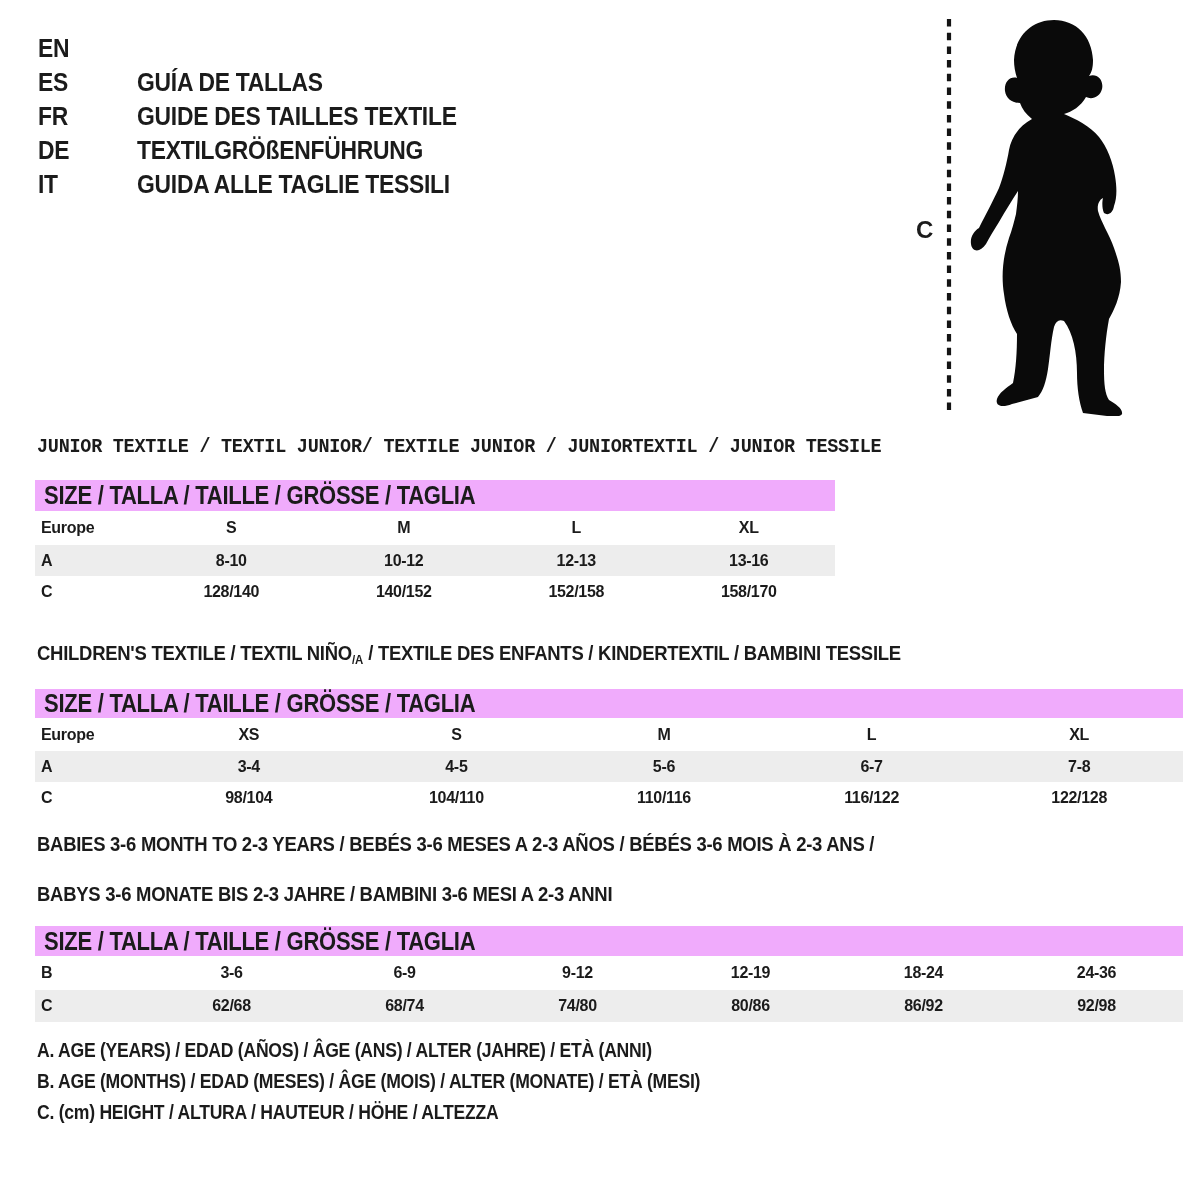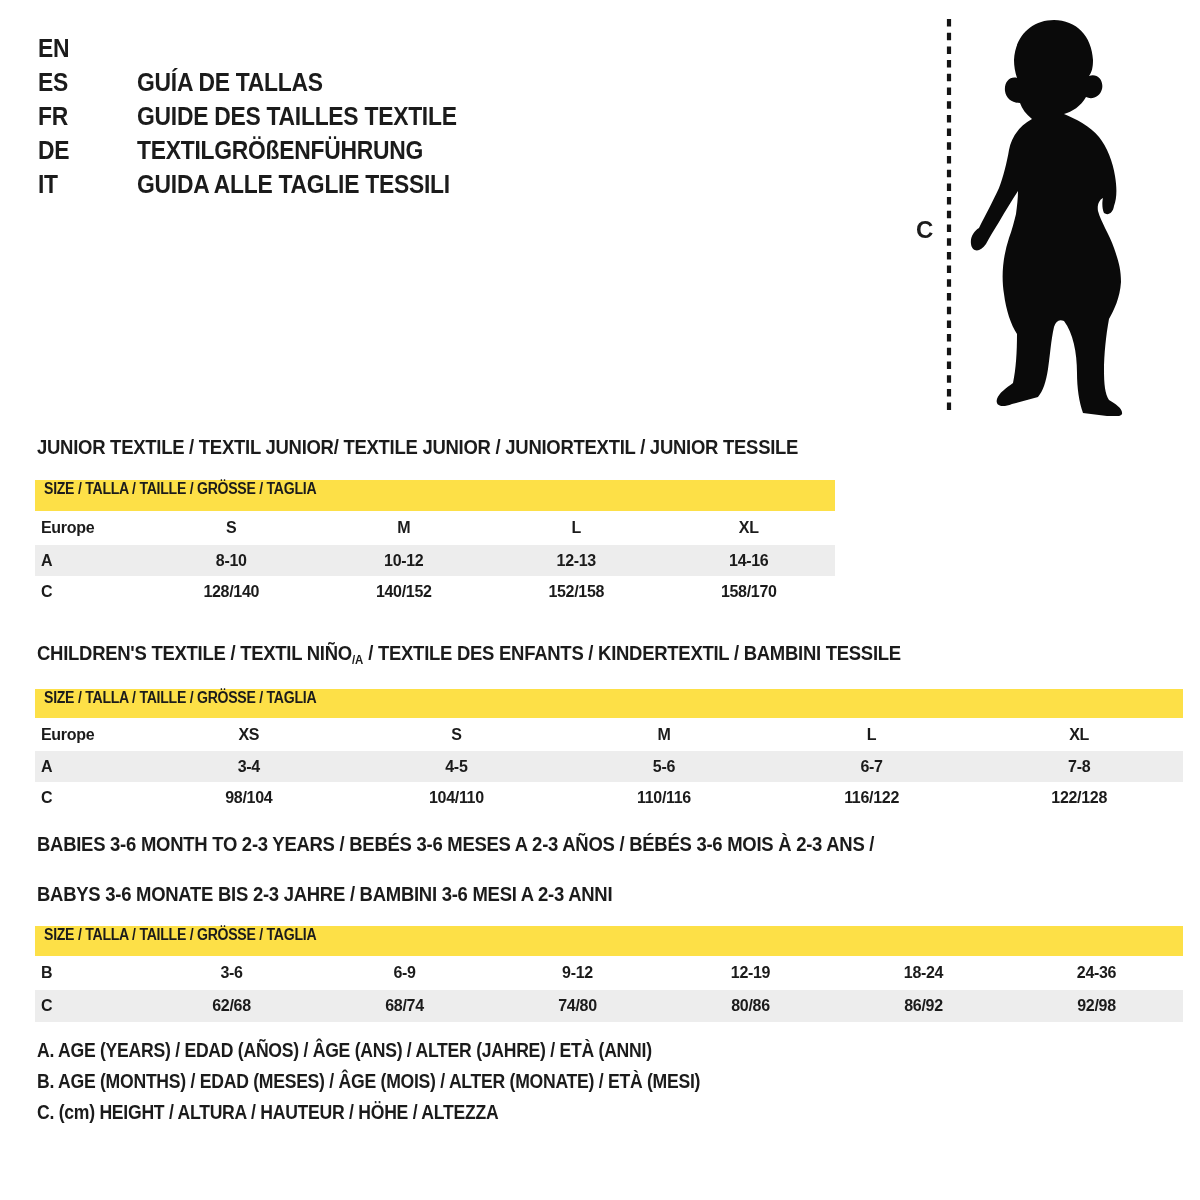--- a/index.html
+++ b/index.html
@@ -27,24 +27,24 @@
   .measure-label { left: 916px; top: 216px; font-size: 24px; }
   .silhouette-svg { left: 966px; top: 10px; }
 
   
   .section-title { font-size: 21px; white-space: nowrap; }
   .title-sub { font-size: 13px; vertical-align: -4px; letter-spacing: 0; }
 
   
   .size-table { left: 35px; }
   .band {
-    background: #fde047;
-    display: flex; 
+    background: #f0abfc;
+    display: flex; align-items: center;
     padding-left: 9px; box-sizing: border-box;
-    font-size: 16px;
+    font-size: 25px;
   }
   .trow { display: flex; align-items: center; font-size: 16px; letter-spacing: -0.3px; }
   .trow .lc { width: 110px; flex: 0 0 110px; padding-left: 6px; box-sizing: border-box; text-align: left; }
   .trow .vc { flex: 1 1 0; text-align: center; }
   .row-alt { background: #ededed; }
 
   
   .footnotes { left: 37px; top: 1035px; }
   .foot-line { height: 31px; line-height: 31px; font-size: 20px; }
 </style>
@@ -122,41 +122,41 @@
     C 37 168 41 152 43 140
     C 45 128 53 116 66 109
     C 60 104 56 99 54 93
     C 47 93 40 89 39 81
     C 38 72 44 66 51 68
     C 49 62 48 56 48 50
     C 49 26 66 10 88 10
     Z"></path>
 </svg>
 
-<div class="abs section-title" style="left:37px; top:435px;">
+<div class="abs section-title" style="left:37px; top:435px;font-family:Liberation Mono, monospace;">
   <span class="cx">JUNIOR TEXTILE / TEXTIL JUNIOR/ TEXTILE JUNIOR / JUNIORTEXTIL / JUNIOR TESSILE</span>
 </div>
 
 <div class="abs size-table" style="top:480px; width:800px;">
   <div class="band" style="height:31px;">
     <span class="cx">SIZE / TALLA / TAILLE / GRÖSSE / TAGLIA</span>
   </div>
   <div class="trow" style="height:34px;">
     <span class="lc">Europe</span>
     <span class="vc">S</span>
     <span class="vc">M</span>
     <span class="vc">L</span>
     <span class="vc">XL</span>
   </div>
   <div class="trow row-alt" style="height:31px;">
     <span class="lc">A</span>
     <span class="vc">8-10</span>
     <span class="vc">10-12</span>
     <span class="vc">12-13</span>
-    <span class="vc">14-16</span>
+    <span class="vc">13-16</span>
   </div>
   <div class="trow" style="height:32px;">
     <span class="lc">C</span>
     <span class="vc">128/140</span>
     <span class="vc">140/152</span>
     <span class="vc">152/158</span>
     <span class="vc">158/170</span>
   </div>
 </div>
 

